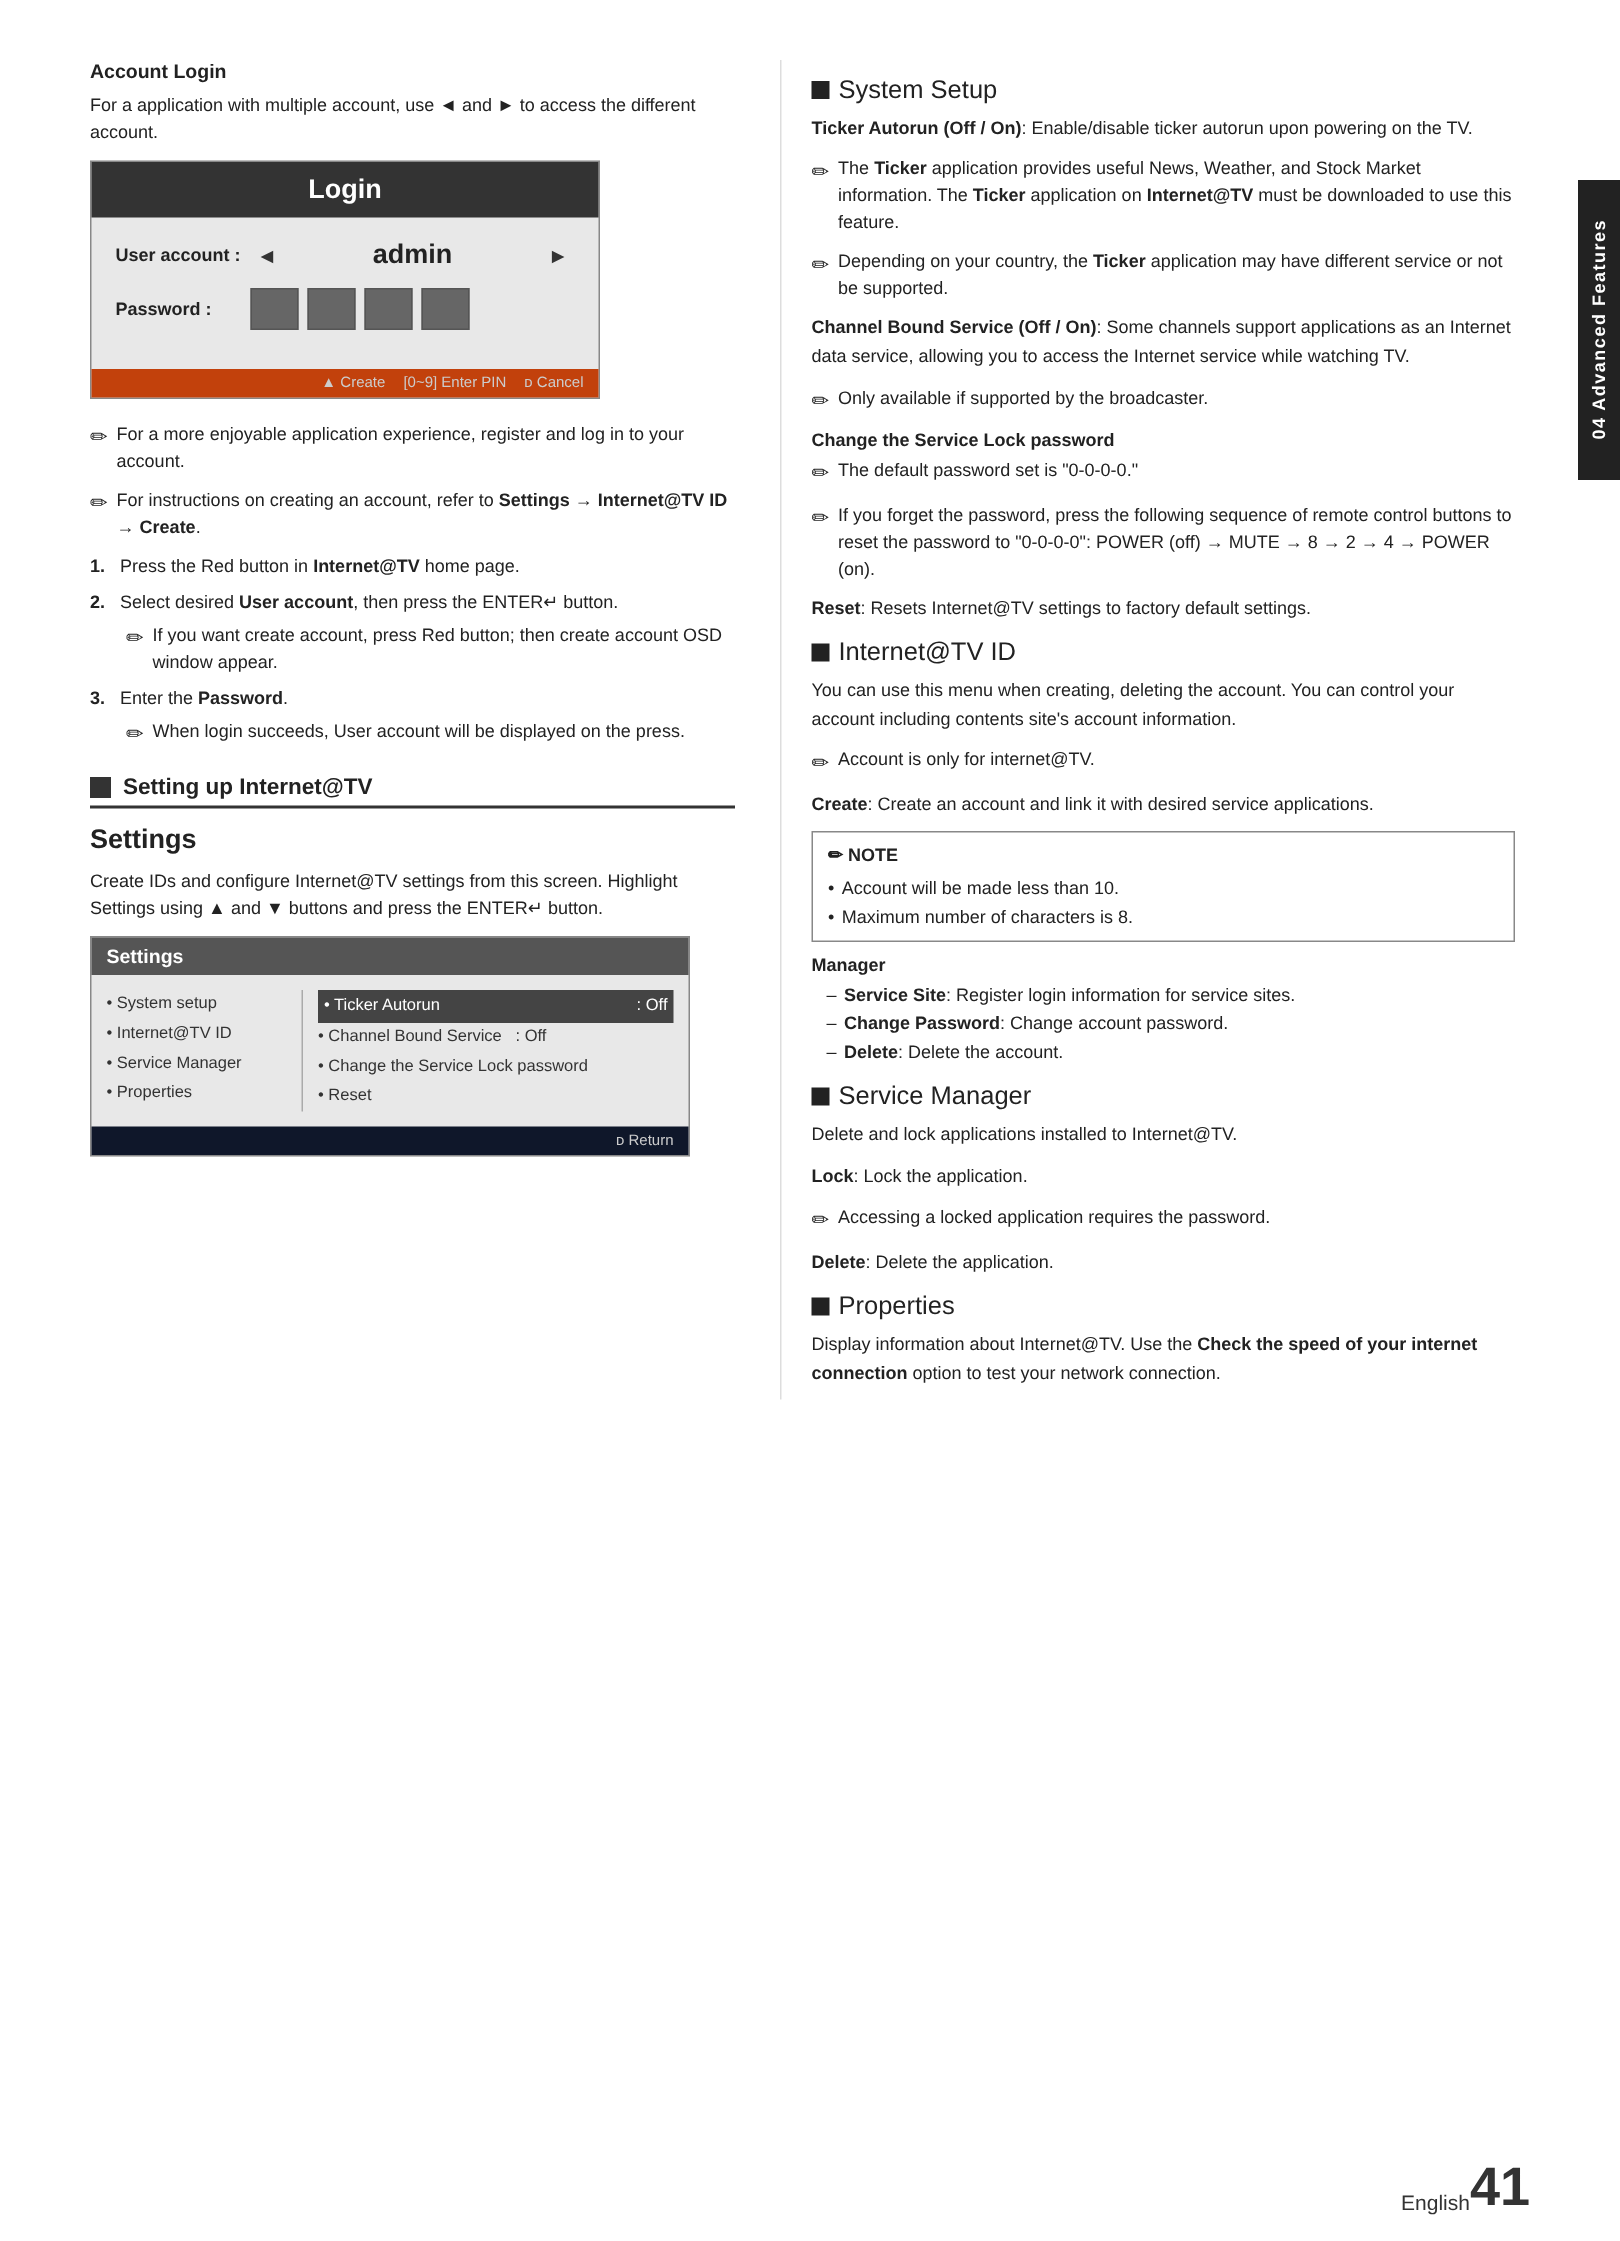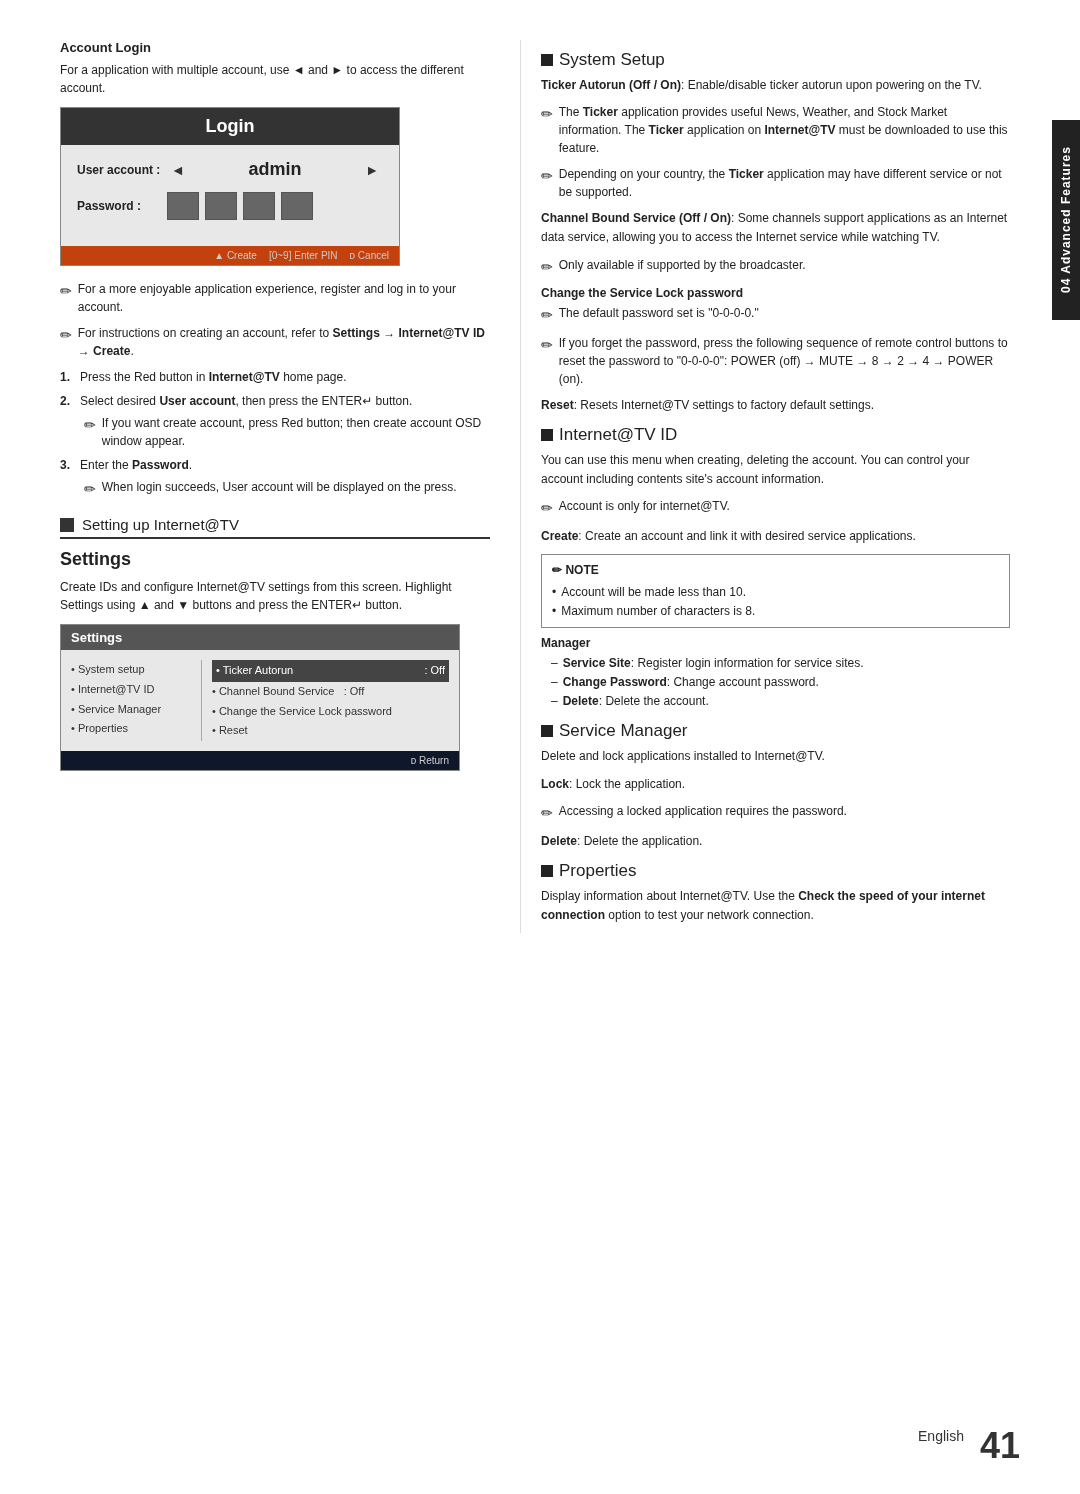--- a/index.html
+++ b/index.html
@@ -209,21 +209,21 @@
     .section-heading-bar .black-square {
       width: 14px;
       height: 14px;
       background: #333;
       margin-right: 8px;
       flex-shrink: 0;
     }
 
     .section-heading-bar .heading-text {
       font-size: 15px;
-      font-weight: normal;
+      font-weight: bold;
     }
 
     
     .settings-heading {
       font-size: 18px;
       font-weight: bold;
       margin: 10px 0 8px 0;
     }
 
     .settings-desc {
@@ -363,25 +363,25 @@
     .subsection-title {
       font-size: 12px;
       font-weight: bold;
       margin-top: 8px;
       margin-bottom: 4px;
     }
 
     
     .page-footer {
       position: absolute;
-      bottom: 30px;
+      bottom: 18px;
       right: 60px;
       display: flex;
-      align-items: flex-start;
-      gap: 16px;
+      align-items: flex-end;
+      gap: 0;
     }
 
     .footer-english {
       font-size: 14px;
       color: #333;
     }
 
     .footer-number {
       font-size: 36px;
       font-weight: bold;

